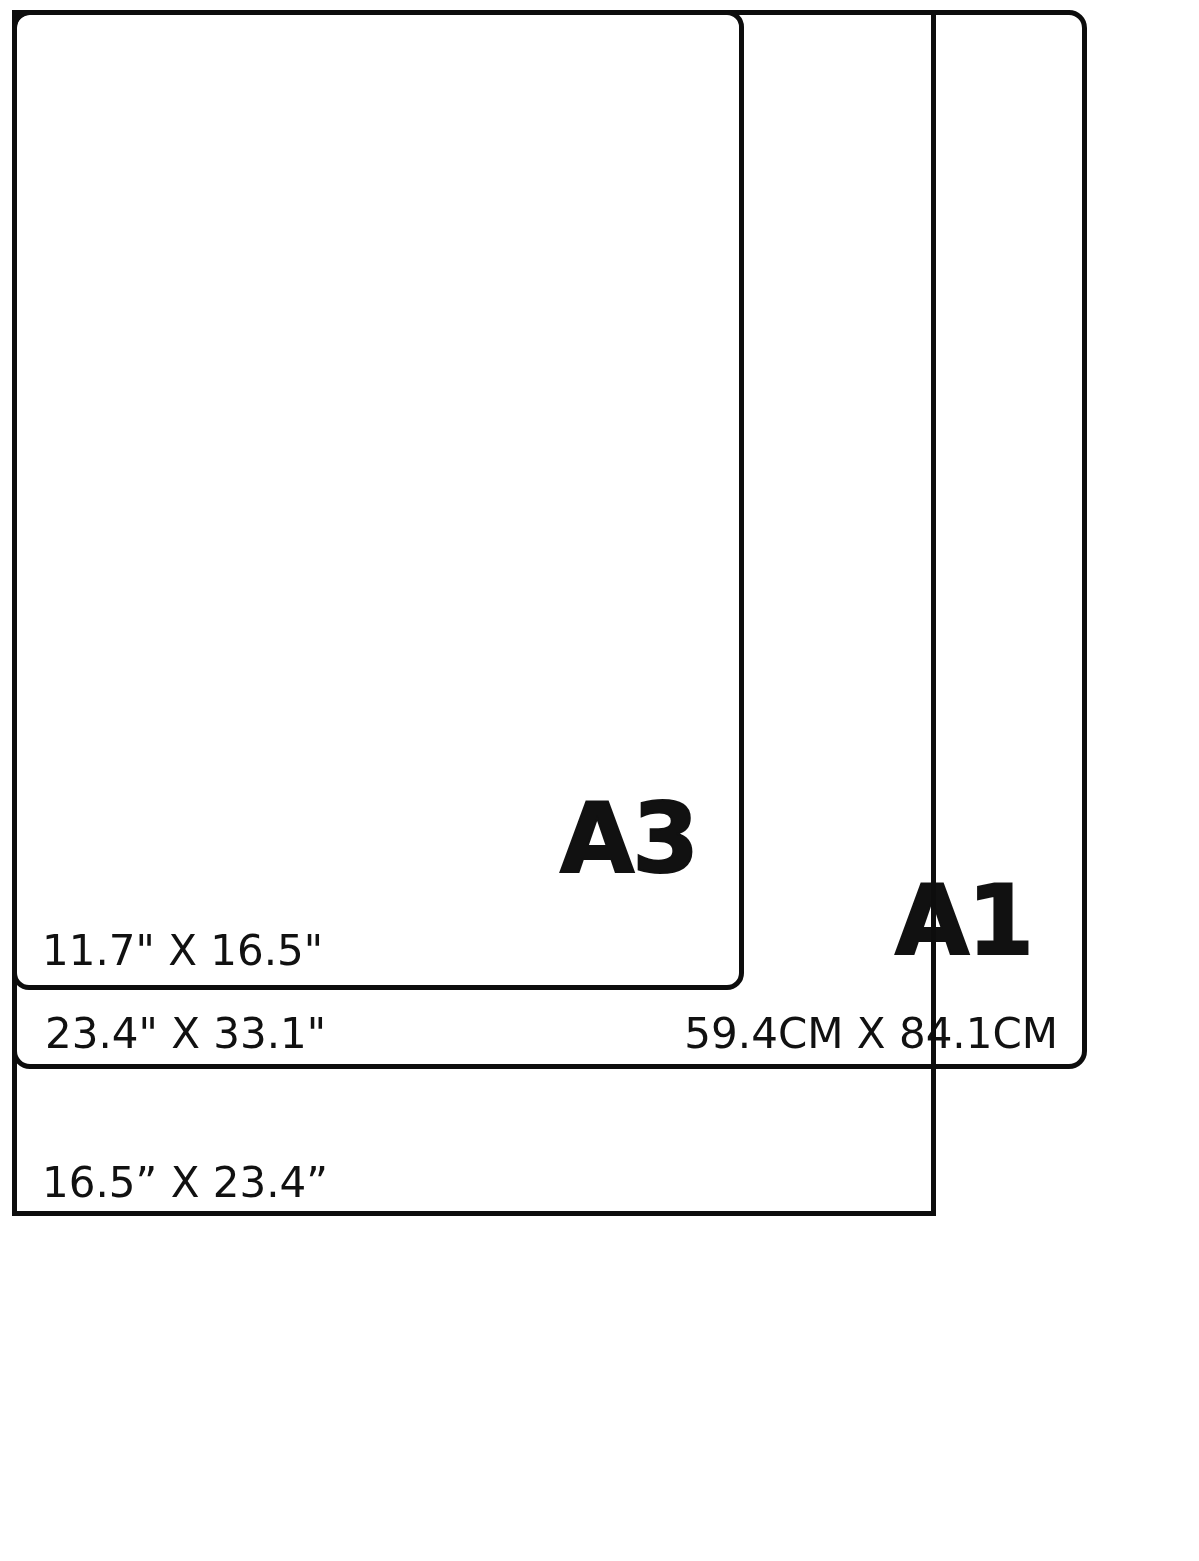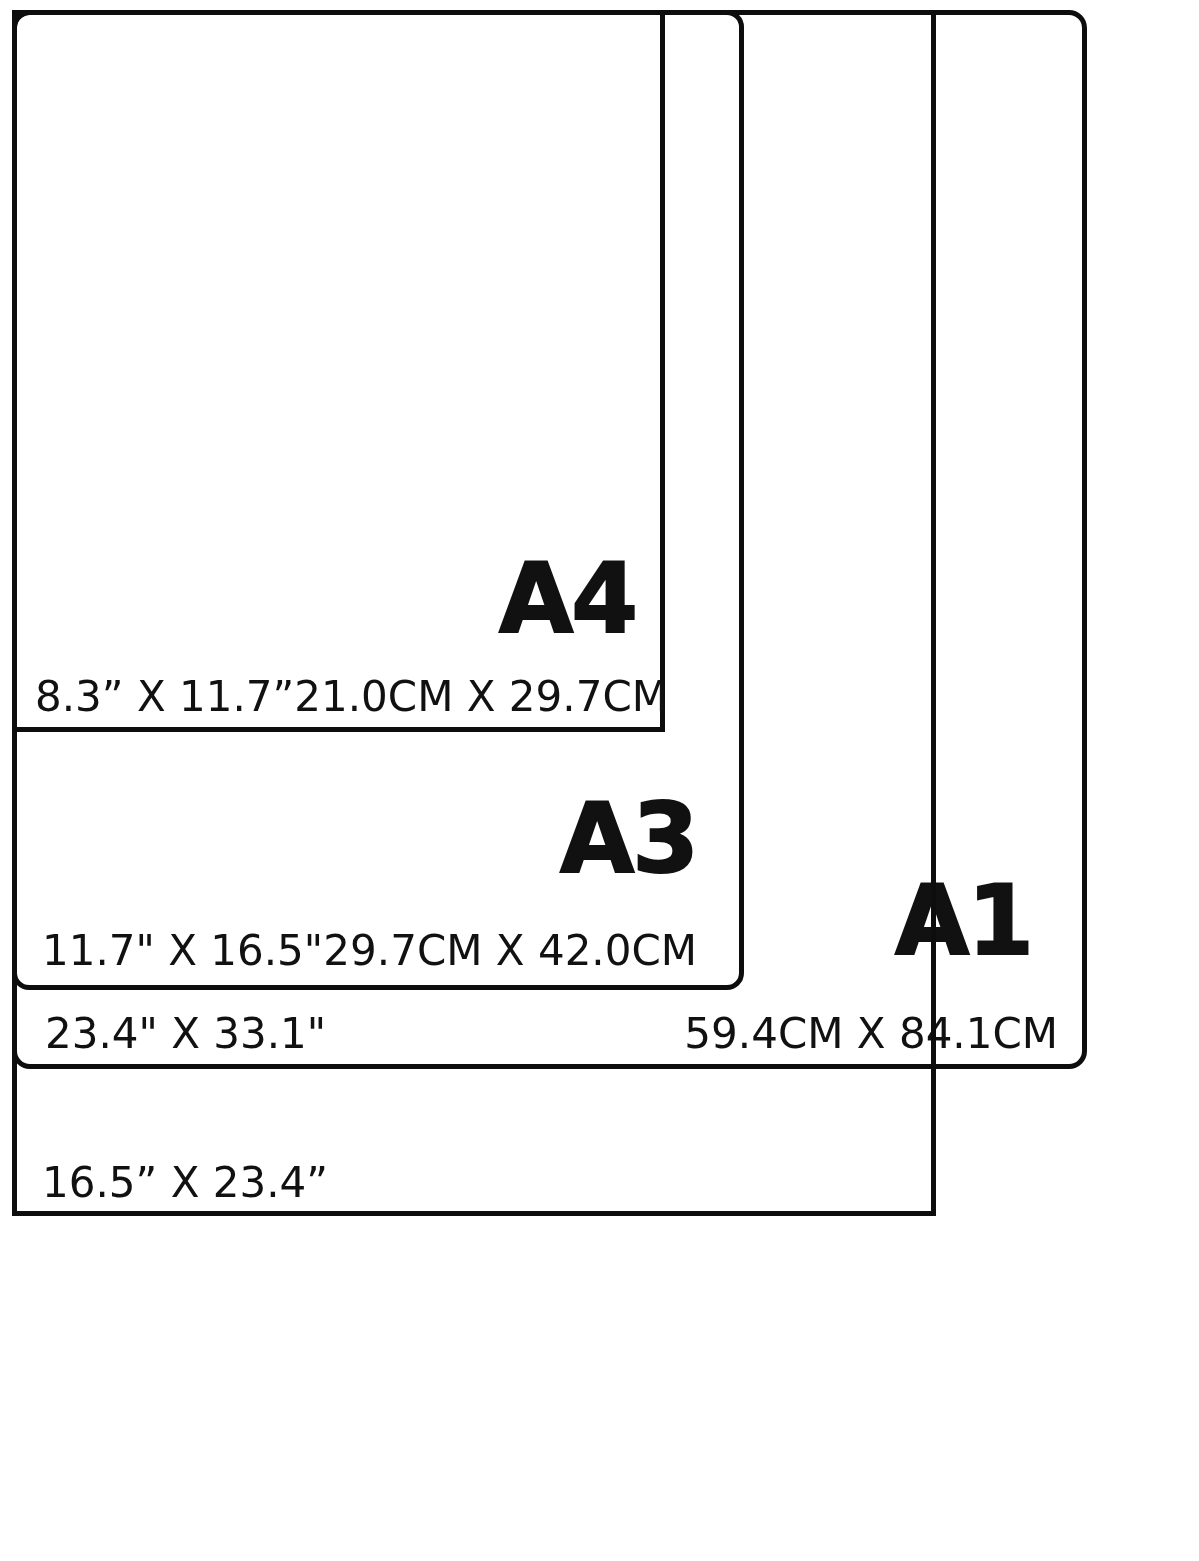--- a/index.html
+++ b/index.html
@@ -78,25 +78,17 @@
   <div class="sheet sheet-a2">
     <div class="dims">
       <span>16.5” X 23.4”</span>
     </div>
   </div>
 
   <div class="sheet sheet-a3">
     <div class="big-label">A3</div>
     <div class="dims">
       <span>11.7" X 16.5"</span>
-      <span>29.7CM X 42.0CM</span>
     </div>
   </div>
 
-  <div class="sheet sheet-a4">
-    <div class="big-label">A4</div>
-    <div class="dims">
-      <span>8.3” X 11.7”</span>
-      <span>21.0CM X 29.7CM</span>
-    </div>
-  </div>
 
 </div>
 
 </body></html>

